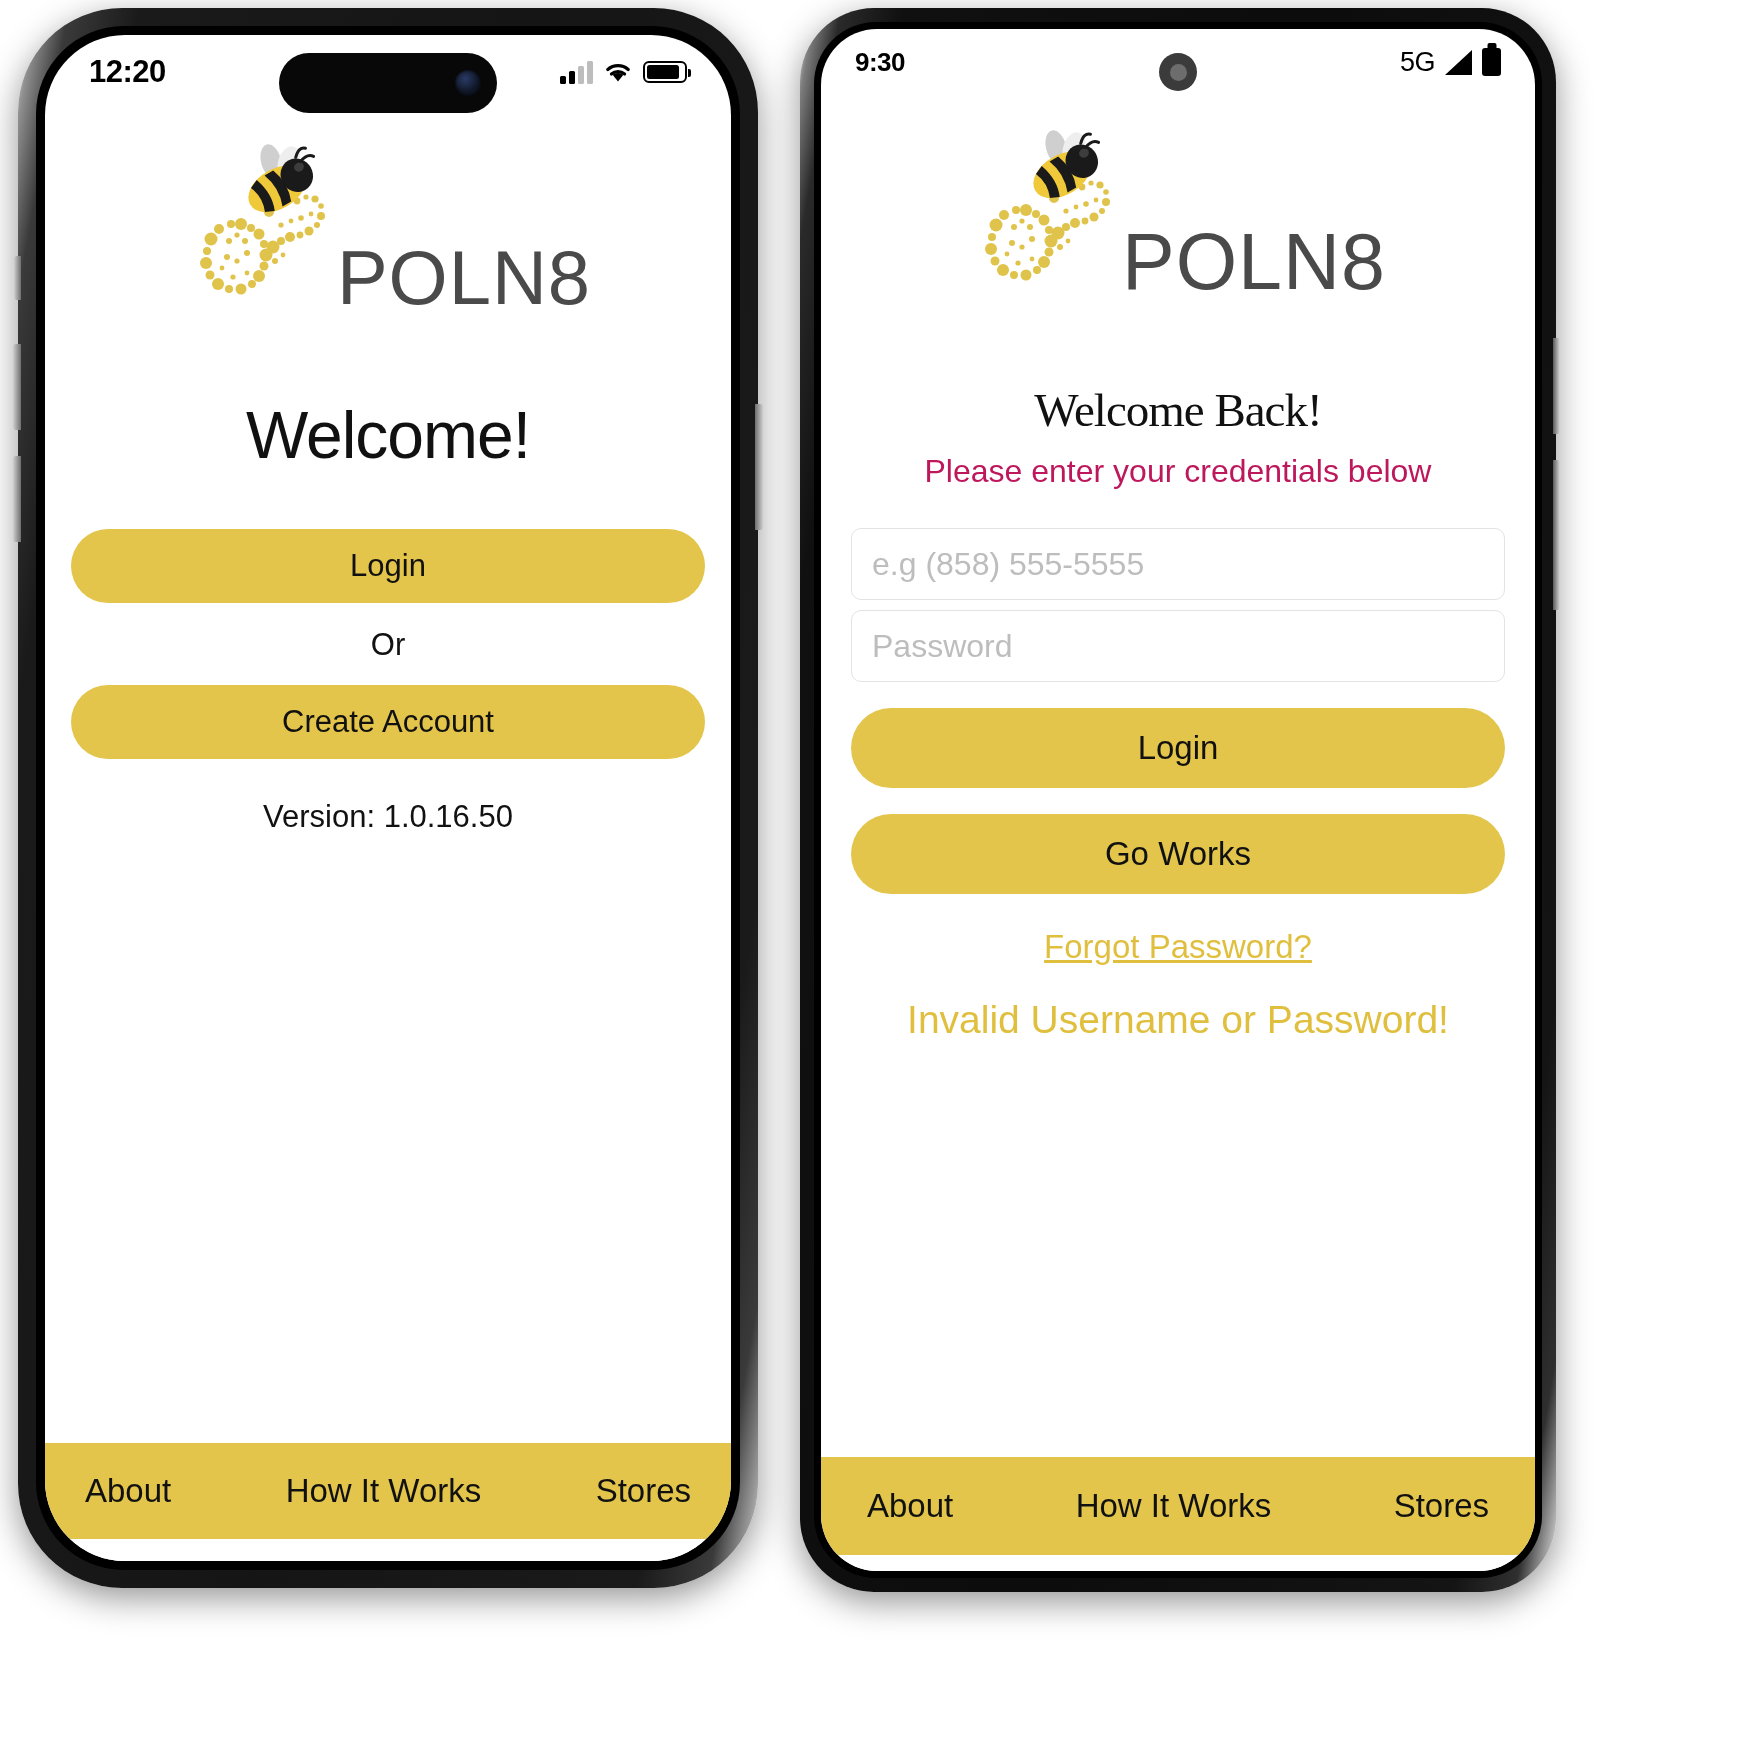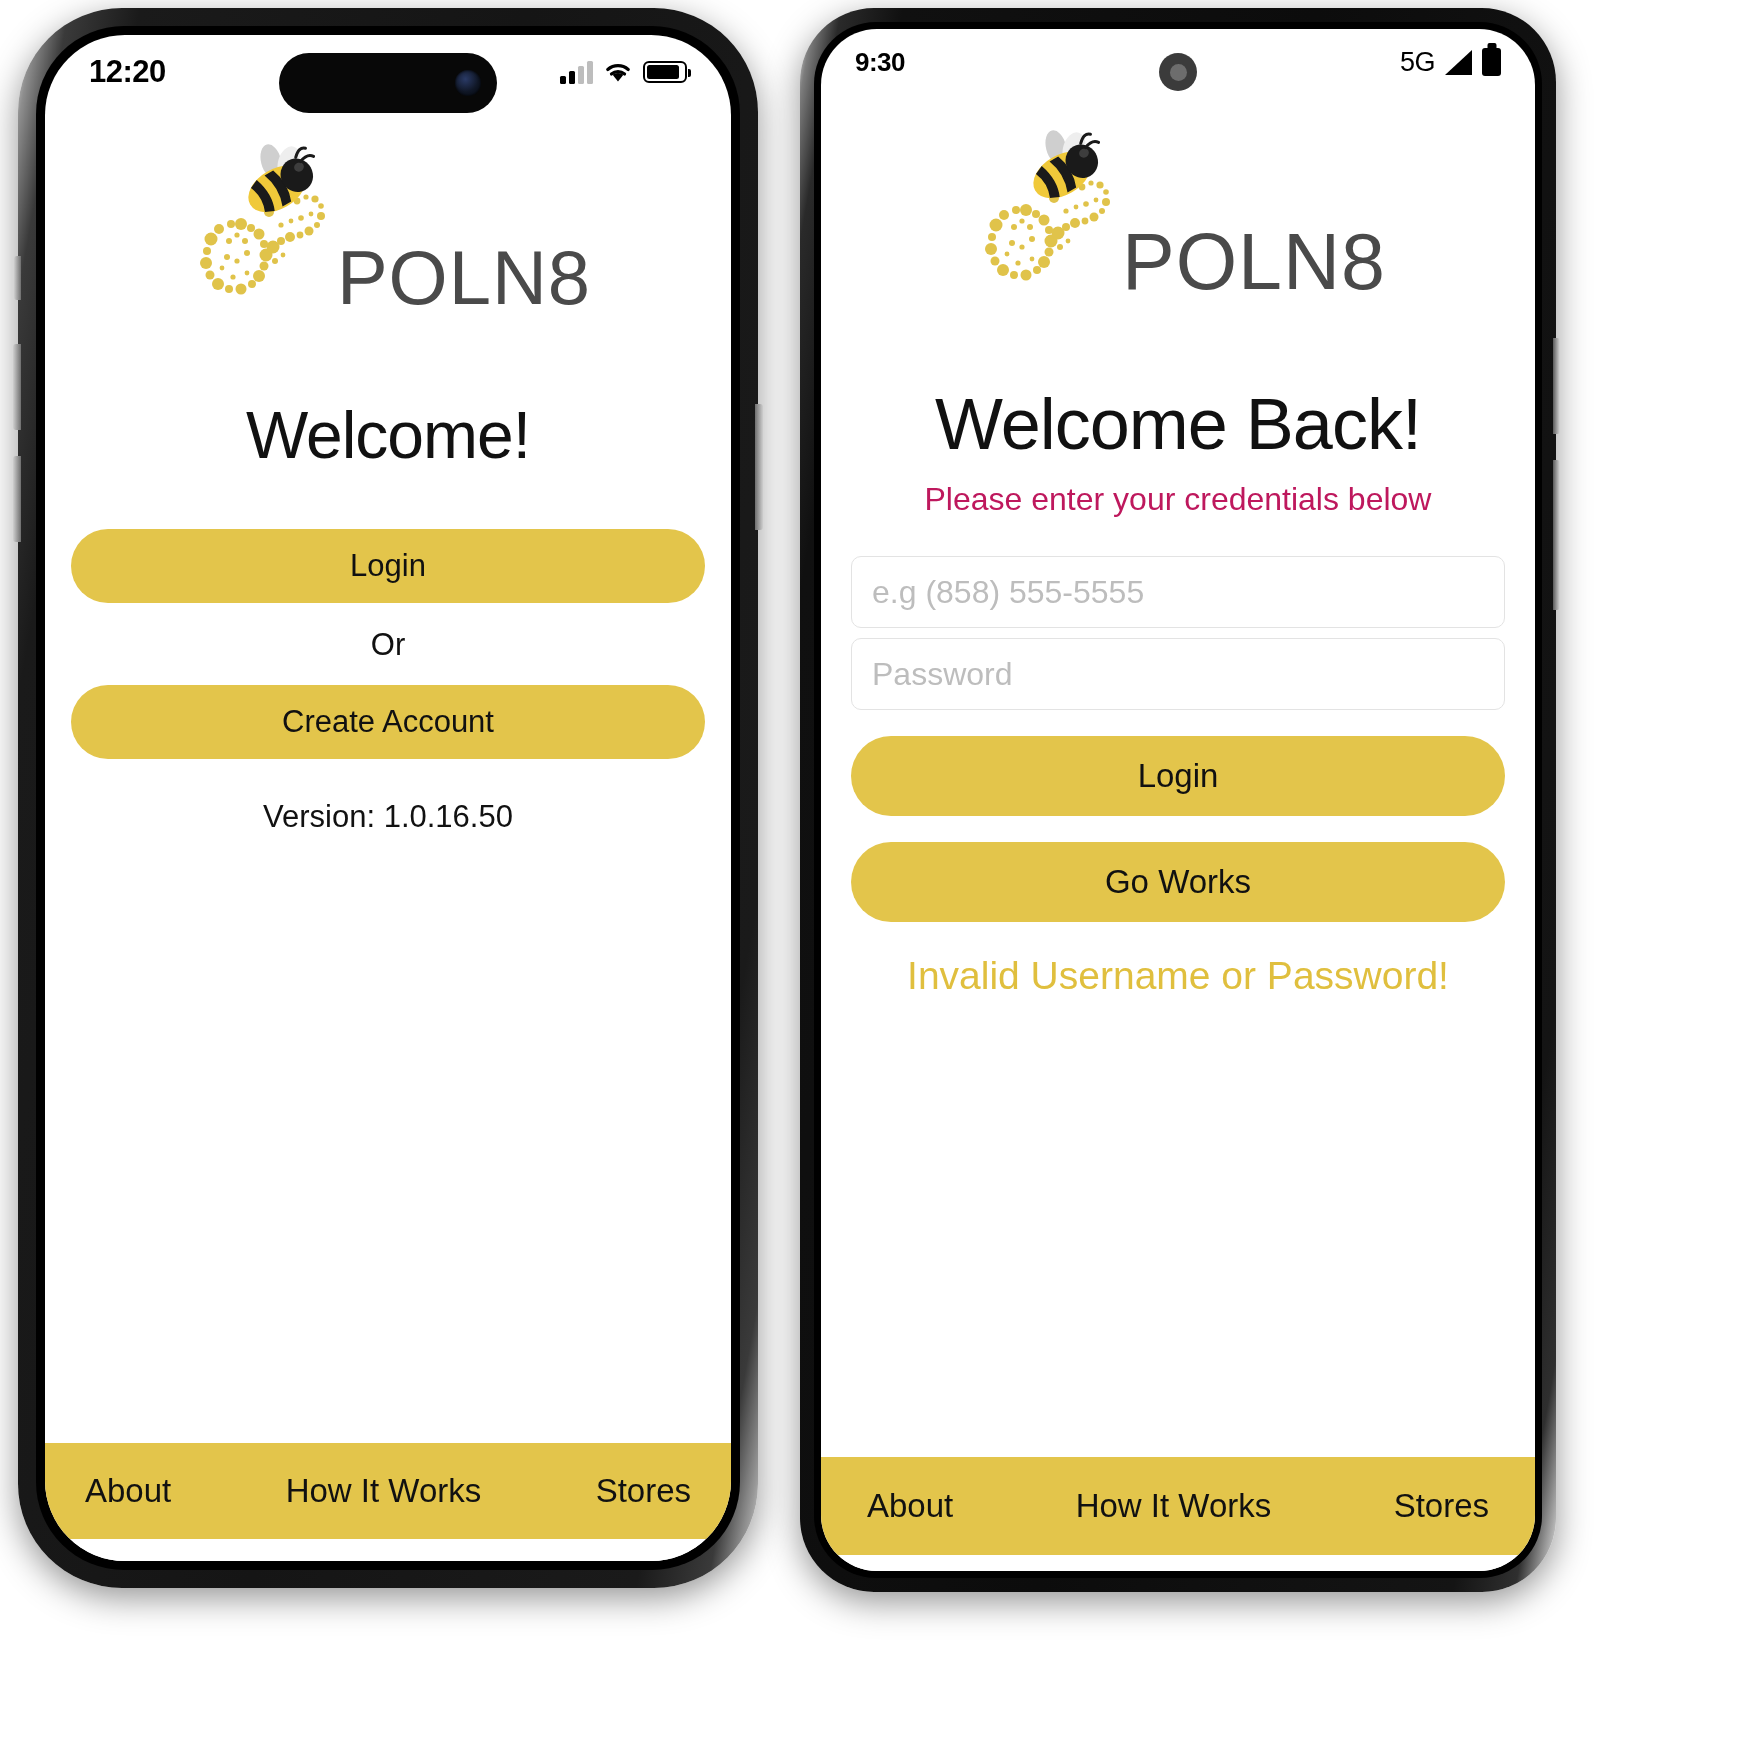--- a/index.html
+++ b/index.html
@@ -188,21 +188,21 @@
   .logo-text {
     font-size: 76px; font-weight: 500; color: #4a4a4a;
     letter-spacing: 1px; line-height: .82; margin-left: -8px;
     font-family: "Liberation Sans", sans-serif;
   }
   .logo-text.and { font-size: 79px; }
 
   
   .headline { text-align: center; font-weight: 400; color:#111; }
   .h-welcome { font-size: 66px; margin-top: 88px; letter-spacing:-1px;}
-  .h-welcome-back { font-size: 72px; margin-top: 88px; letter-spacing:-1px;}
+  .h-welcome-back { font-size: 47px; margin-top: 88px; letter-spacing:-1px;font-family:Liberation Serif, serif;}
   .subhead { text-align:center; font-size: 32px; color:#be185d; margin-top: 16px; }
 
   
   .pill-btn {
     display: flex; align-items: center; justify-content: center;
     height: 74px; border-radius: 38px;
     font-size: 31px; color: #111; border: none; cursor: pointer;
     font-family: "Liberation Sans", sans-serif;
   }
   .or-text { text-align: center; font-size: 31px; color:#111; }
@@ -481,20 +481,21 @@
 
           <div class="and-stack">
             <input class="field" type="text" placeholder="e.g (858) 555-5555" style="">
             <input class="field" type="password" placeholder="Password" style="">
 
             <div class="btn-gap"></div>
             <button class="pill-btn" style="background:#e3c54b">Login</button>
             <div class="btn-gap"></div>
             <button class="pill-btn" style="background:#e3c54b">Go Works</button>
 
+            <a class="forgot-link">Forgot Password?</a>
             <div class="error-msg">Invalid Username or Password!</div>
           </div>
 
           <div class="spacer"></div>
 
           <div class="footer-nav and" style="background:#e3c54b">
             <span>About</span>
             <span>How It Works</span>
             <span>Stores</span>
           </div>

